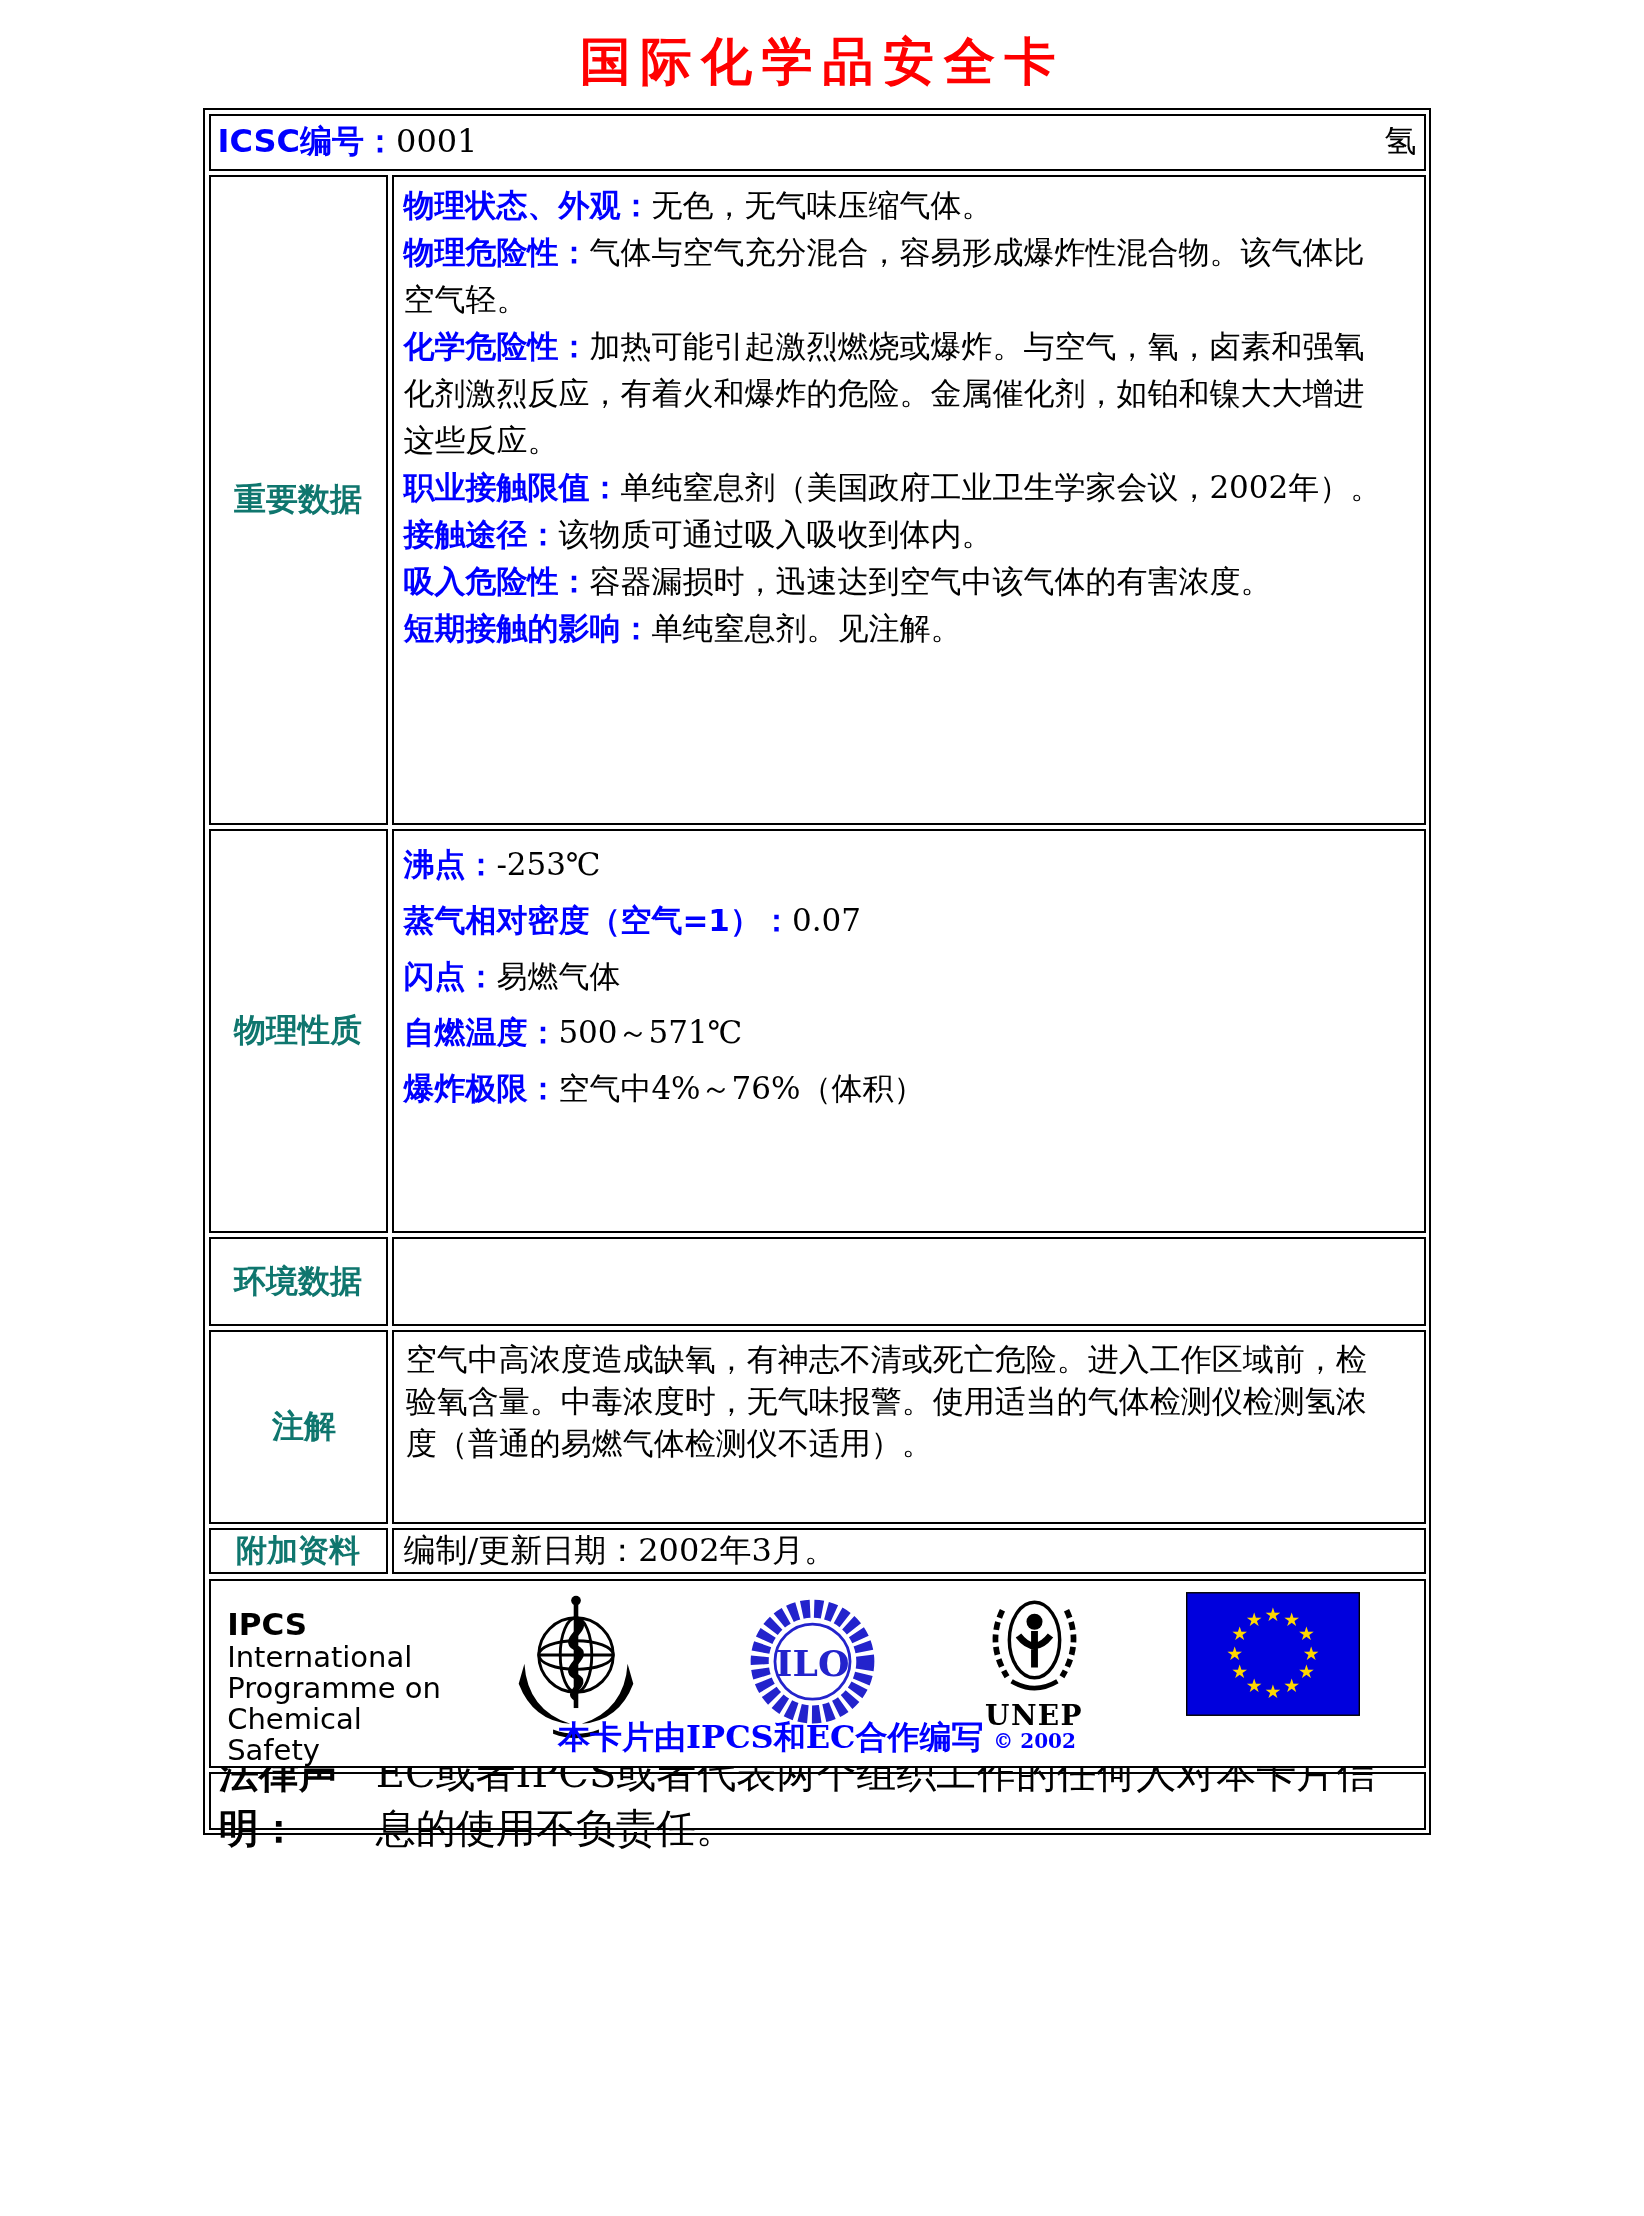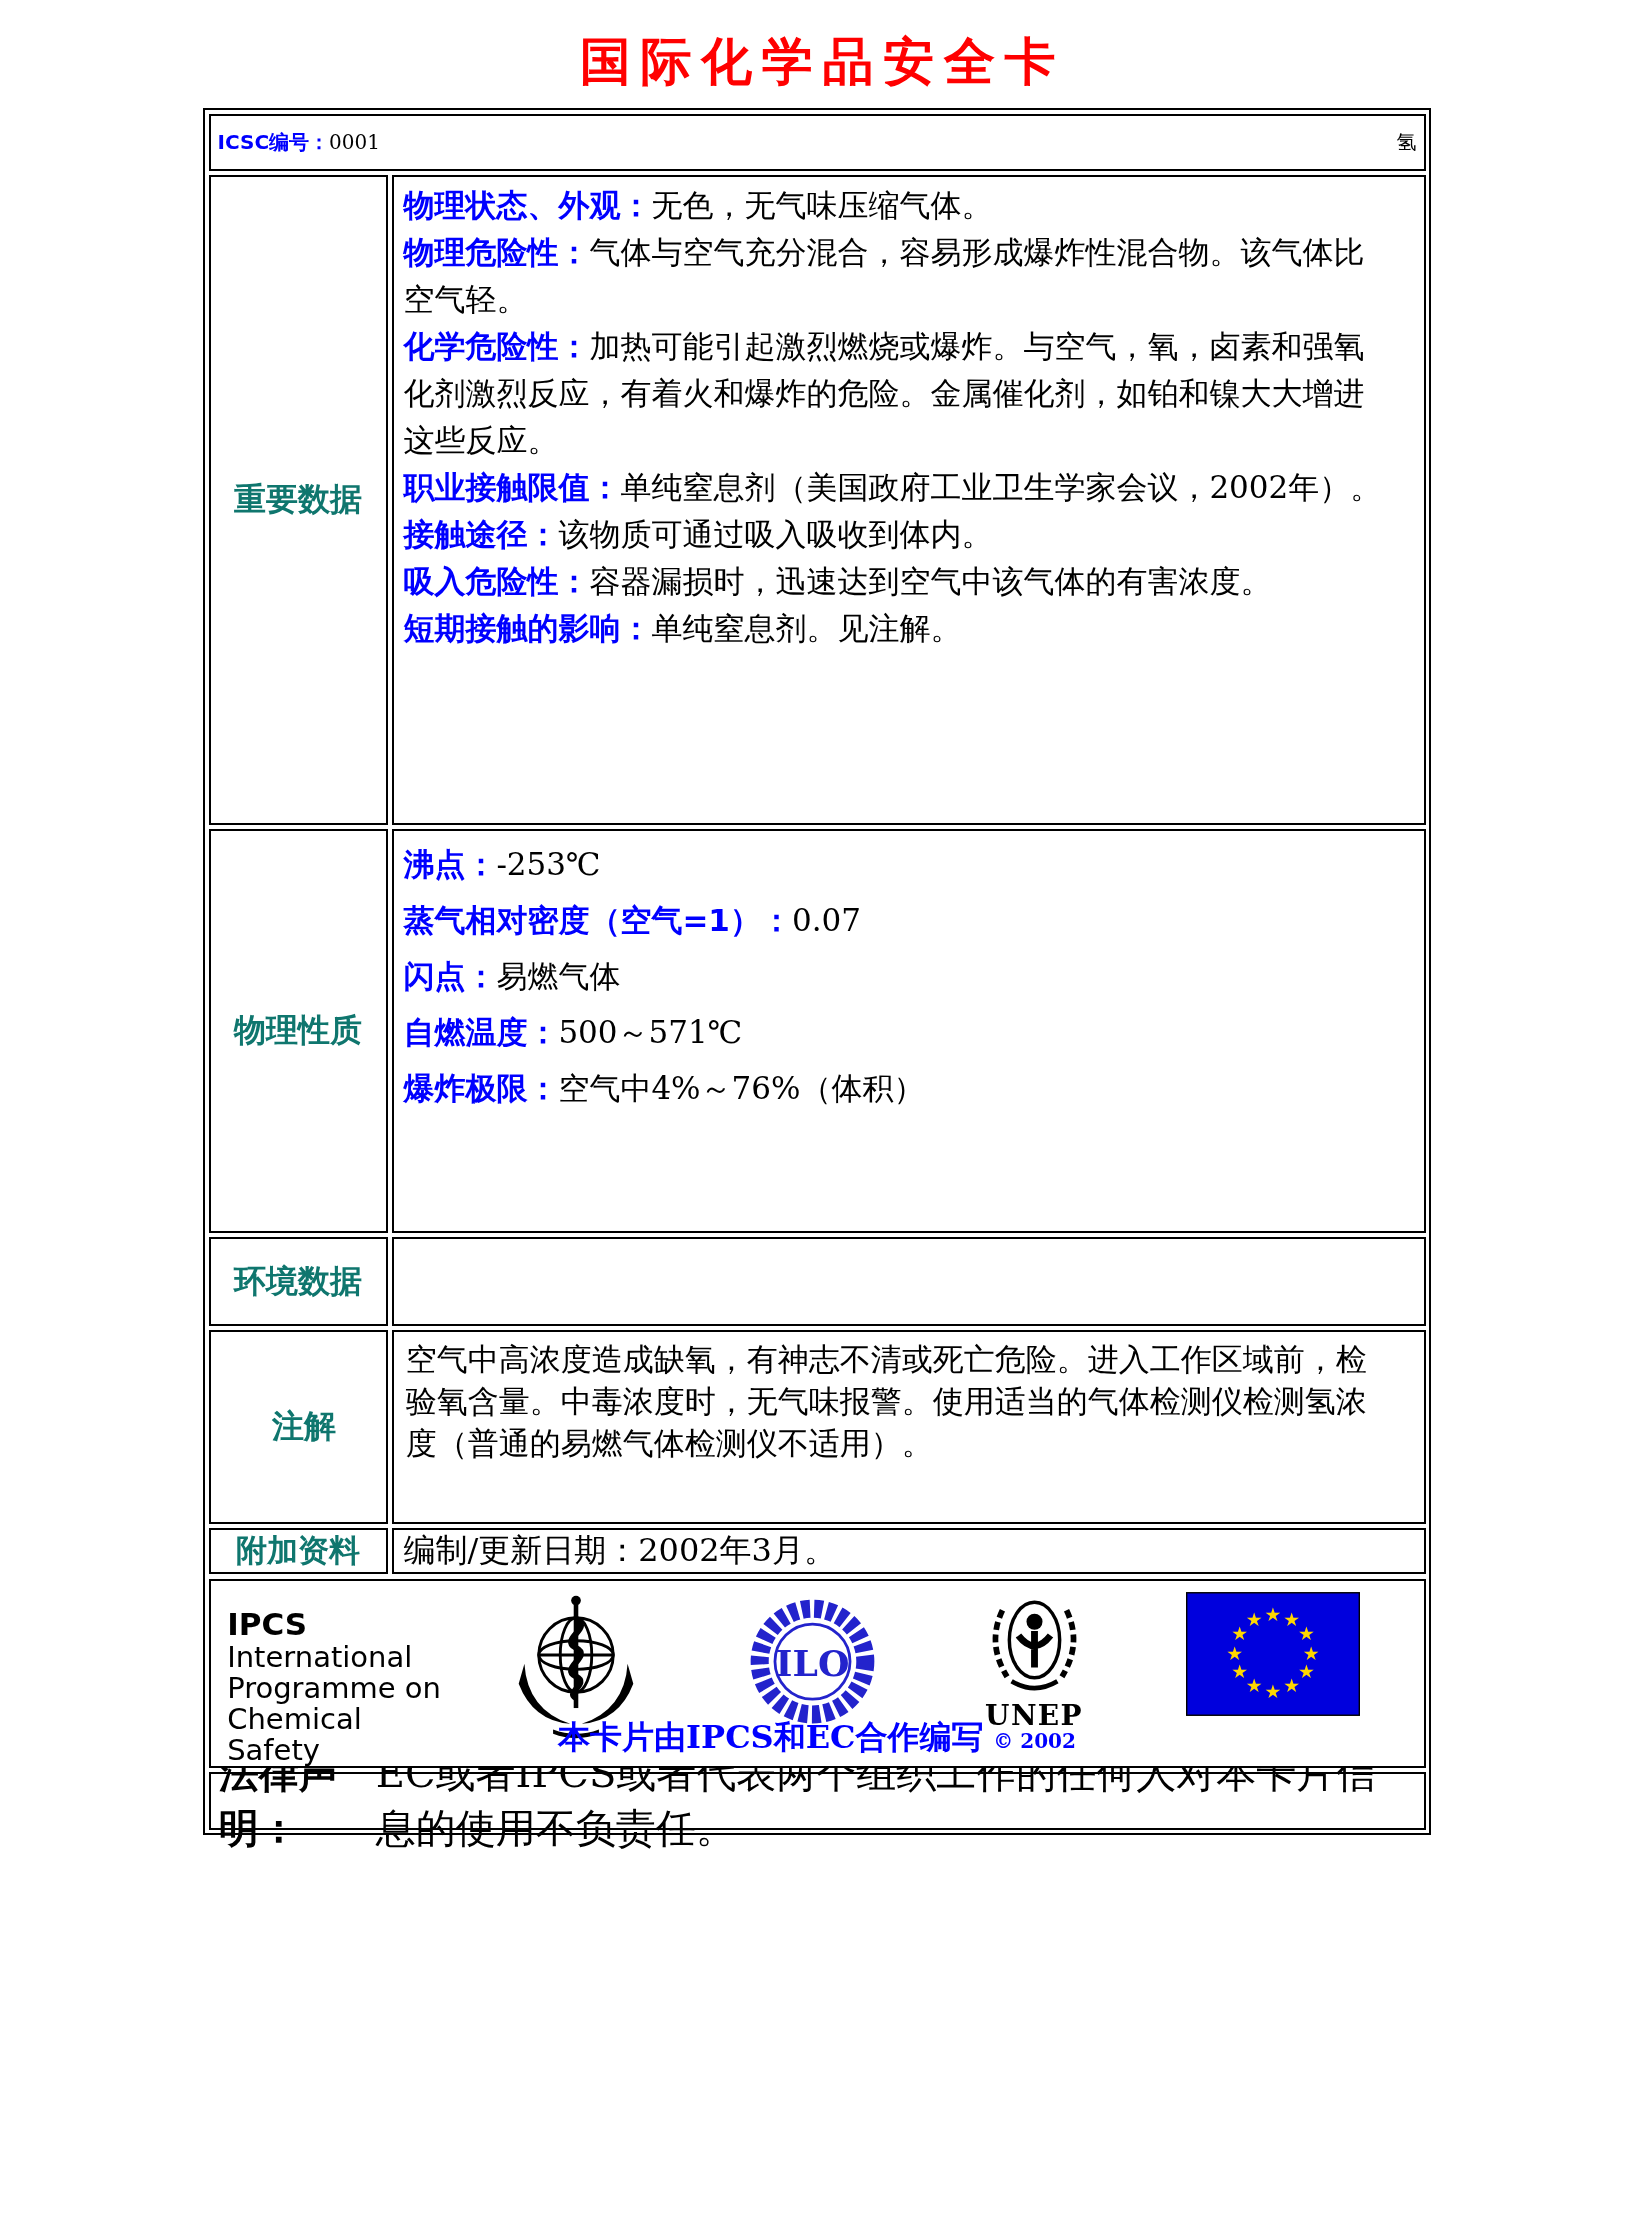--- a/index.html
+++ b/index.html
@@ -21,21 +21,21 @@
   .row:last-child{margin-bottom:0;}
   .cell{border:2.1px solid #000;background:#fff;box-sizing:border-box;}
   .label-cell{
     width:179px;flex:none;display:flex;align-items:center;justify-content:center;
     color:#0f766e;font-weight:bold;font-family:"DejaVu Sans", sans-serif;
     font-size:32px;text-align:center;
   }
   .content-cell{flex:1;padding:5.6px 9.7px;font-size:31px;word-break:break-all;}
   .full-cell{flex:1;}
   
-  .hdr{height:57px;display:flex;align-items:center;justify-content:space-between;padding:0 7px;font-size:20px;gap:22px;}
+  .hdr{height:57px;display:flex;align-items:center;justify-content:space-between;padding:0 7px;font-size:32px;gap:22px;}
   .blbl{color:#0000ff;font-weight:bold;font-family:"DejaVu Sans", sans-serif;}
   .multiline{white-space:pre-line;}
   
   .h-important{height:650px;}
   .imp-lines{line-height:47px;}
   .h-physical{height:404px;}
   .phy-lines{line-height:56px;}
   .h-environ{height:89px;}
   .h-notes{height:194px;padding-left:12px;}
   .notes-text{line-height:42px;}

